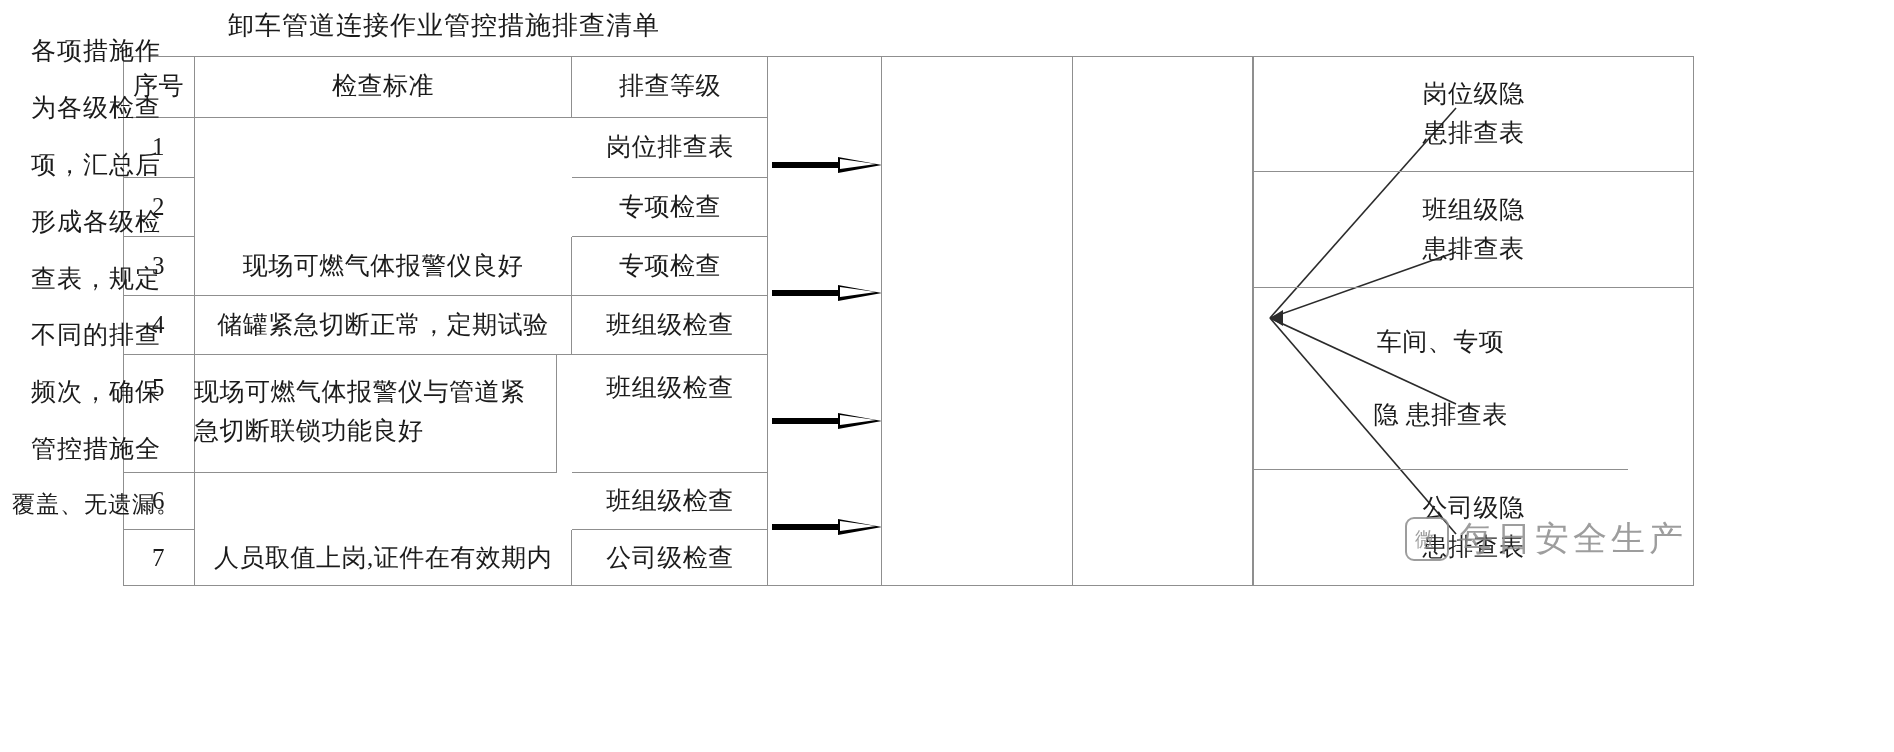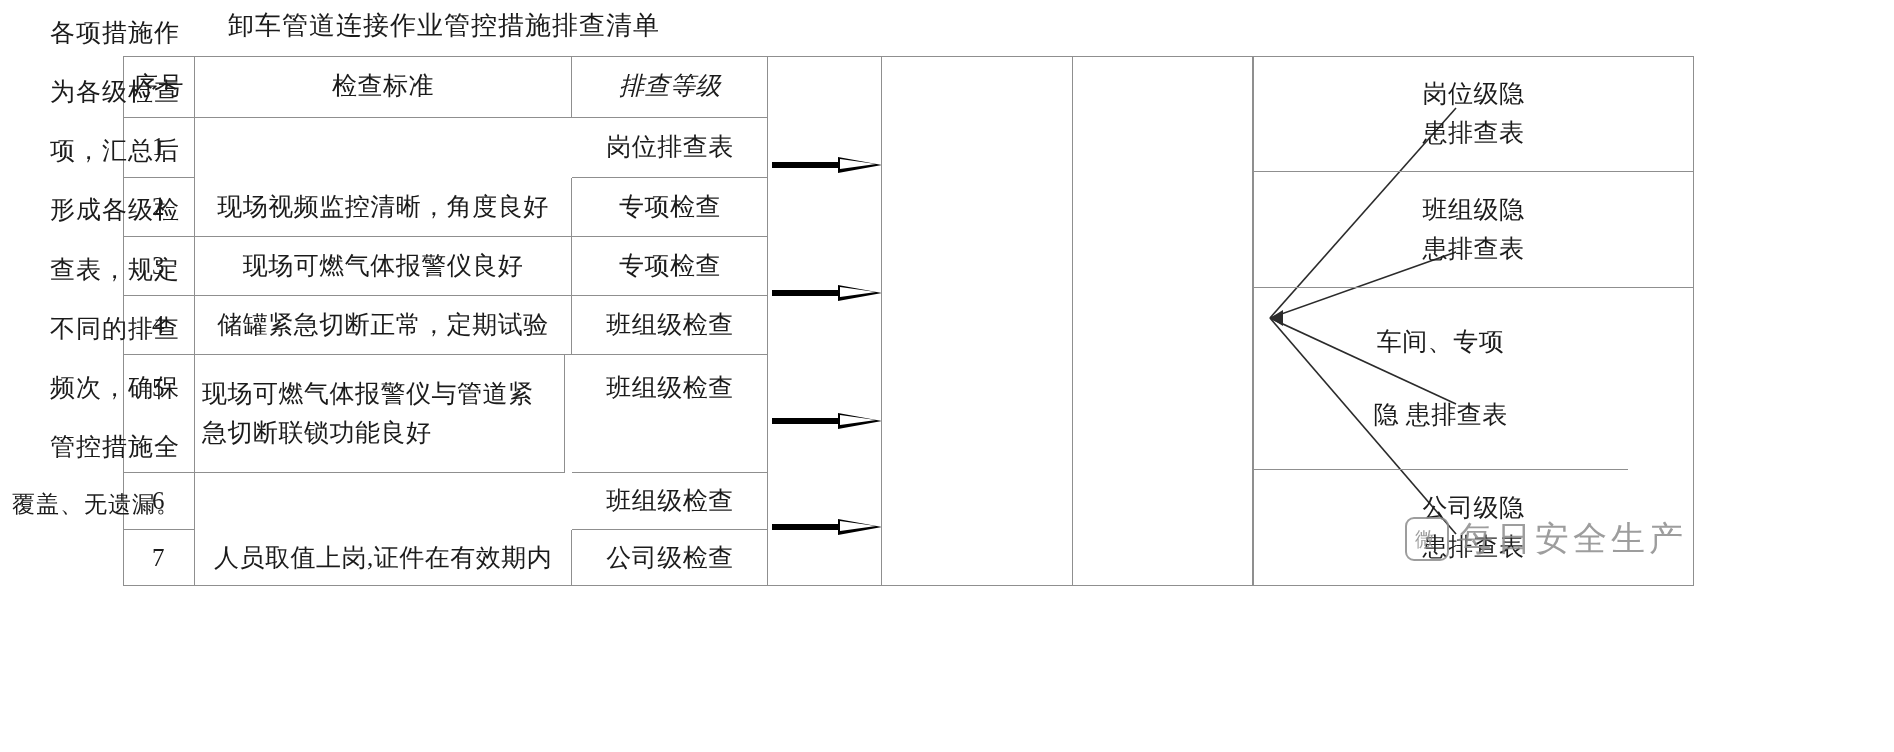--- a/index.html
+++ b/index.html
@@ -64,21 +64,21 @@
   
   #center-box{position:absolute;left:881px;top:56px;width:192px;height:530px;
               border:1px solid #8f8f8f;box-sizing:border-box;}
   #center-text{
     position:absolute;left:12px;top:10px;width:168px;height:512px;
     font-size:25px;line-height:1.0;
     color:#1b1b1b;
     display:flex;flex-direction:column;justify-content:space-between;
     padding:10px 0 6px 0;box-sizing:border-box;
   }
-  #center-text .cl{display:block;text-align:right;letter-spacing:1px;white-space:nowrap;}
+  #center-text .cl{display:block;text-align:center;letter-spacing:1px;white-space:nowrap;margin-top:18px;}
 
   
   #spacer-col{position:absolute;left:1073px;top:56px;width:180px;height:530px;
               border-top:1px solid #8f8f8f;border-bottom:1px solid #8f8f8f;
               border-right:1px solid #8f8f8f;box-sizing:border-box;}
   #right-table{position:absolute;left:1253px;top:56px;width:441px;height:530px;
                border:1px solid #8f8f8f;box-sizing:border-box;}
 
   
   #fan{position:absolute;left:1073px;top:56px;width:430px;height:530px;}
@@ -101,39 +101,38 @@
 <body>
 
 <div id="stage">
 
   <div class="title">卸车管道连接作业管控措施排查清单</div>
 
   <div id="lt-frame"></div>
 
   <div class="cell bb br" style="left:123px;top:56px;width:72px;height:62px;">序号</div>
   <div class="cell bb br" style="left:195px;top:56px;width:377px;height:62px;">检查标准</div>
-  <div class="cell bb" style="left:572px;top:56px;width:196px;height:62px;font-style:italic;">排查等级</div>
+  <div class="cell bb" style="left:572px;top:56px;width:196px;height:62px;">排查等级</div>
 
   <div class="cell bb br" style="left:123px;top:118px;width:72px;height:60px;">1</div>
   <div class="cell bb" style="left:572px;top:118px;width:196px;height:60px;text-align:center;">岗位排查表</div>
 
   <div class="cell bb br" style="left:123px;top:178px;width:72px;height:59px;">2</div>
-  <div class="cell bb br" style="left:195px;top:178px;width:377px;height:59px;">现场视频监控清晰，角度良好</div>
   <div class="cell bb" style="left:572px;top:178px;width:196px;height:59px;">专项检查</div>
 
   <div class="cell bb br" style="left:123px;top:237px;width:72px;height:59px;">3</div>
   <div class="cell bb br" style="left:195px;top:237px;width:377px;height:59px;">现场可燃气体报警仪良好</div>
   <div class="cell bb" style="left:572px;top:237px;width:196px;height:59px;">专项检查</div>
 
   <div class="cell bb br" style="left:123px;top:296px;width:72px;height:59px;">4</div>
   <div class="cell bb br" style="left:195px;top:296px;width:377px;height:59px;">储罐紧急切断正常，定期试验</div>
   <div class="cell bb" style="left:572px;top:296px;width:196px;height:59px;">班组级检查</div>
 
   <div class="cell bb br" style="left:123px;top:355px;width:72px;height:118px;align-items:flex-start;padding-top:14px;">5</div>
-  <div class="cell bb br two-line" style="left:188px;top:355px;width:377px;height:118px;padding:0 14px;">
+  <div class="cell bb br two-line" style="left:180px;top:355px;width:377px;height:118px;padding:0 14px;font-family:Liberation Mono, monospace;">
     <span class="ln">现场可燃气体报警仪与管道紧</span>
     <span class="ln">急切断联锁功能良好</span>
   </div>
   <div class="cell bb" style="left:572px;top:355px;width:196px;height:118px;align-items:flex-start;padding-top:14px;">班组级检查</div>
 
   <div class="cell bb br" style="left:123px;top:473px;width:72px;height:57px;">6</div>
   <div class="cell bb" style="left:572px;top:473px;width:196px;height:57px;">班组级检查</div>
 
   <div class="cell br" style="left:123px;top:530px;width:72px;height:56px;">7</div>
   <div class="cell br" style="left:195px;top:530px;width:377px;height:56px;">人员取值上岗,证件在有效期内</div>

